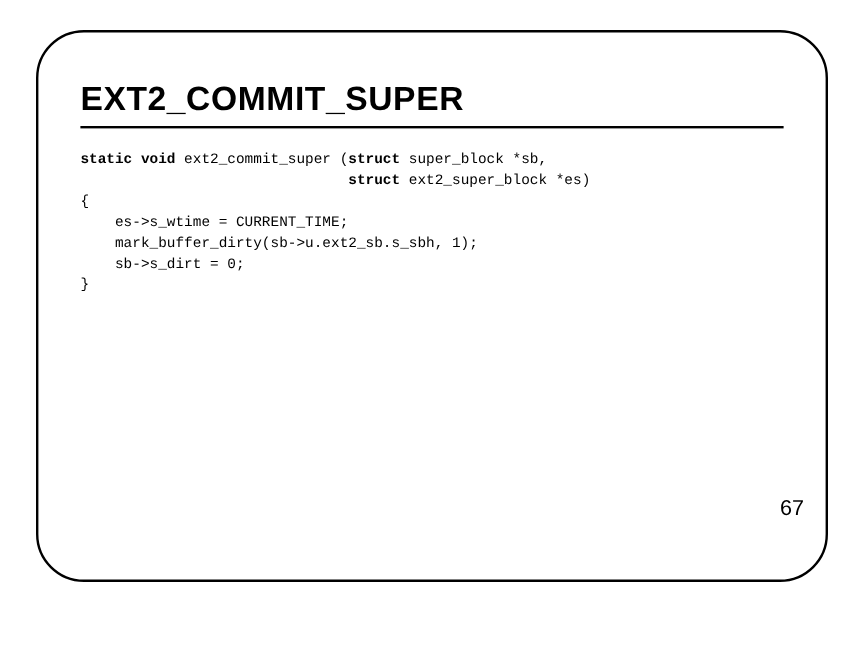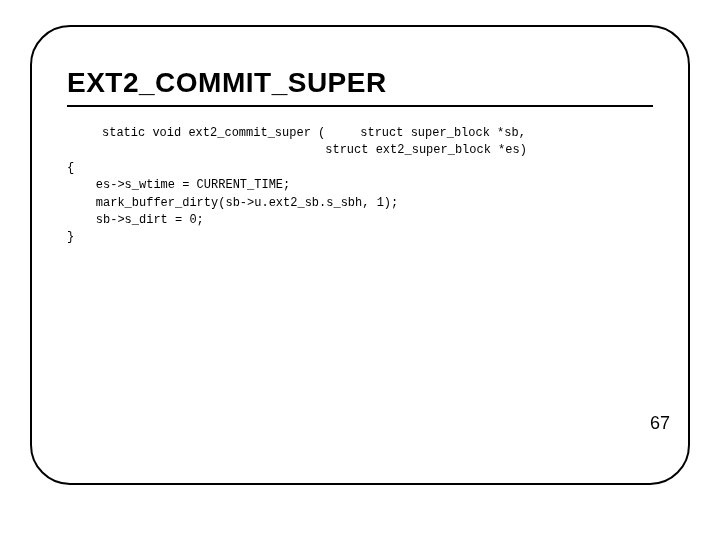--- a/index.html
+++ b/index.html
@@ -43,22 +43,21 @@
     width: 100%;
   }
   .code {
     font-family: "Courier New", Courier, monospace;
     font-size: 12px;
     line-height: 1.45;
     white-space: pre;
     color: #000;
   }
   .code .kw {
-    font-weight: normal;
-    margin-left: 35px;
+    font-weight: bold;
   }
   .page-num {
     position: absolute;
     right: 50px;
     bottom: 18px;
     font-size: 18px;
     color: #000;
   }
 </style>
 </head>

